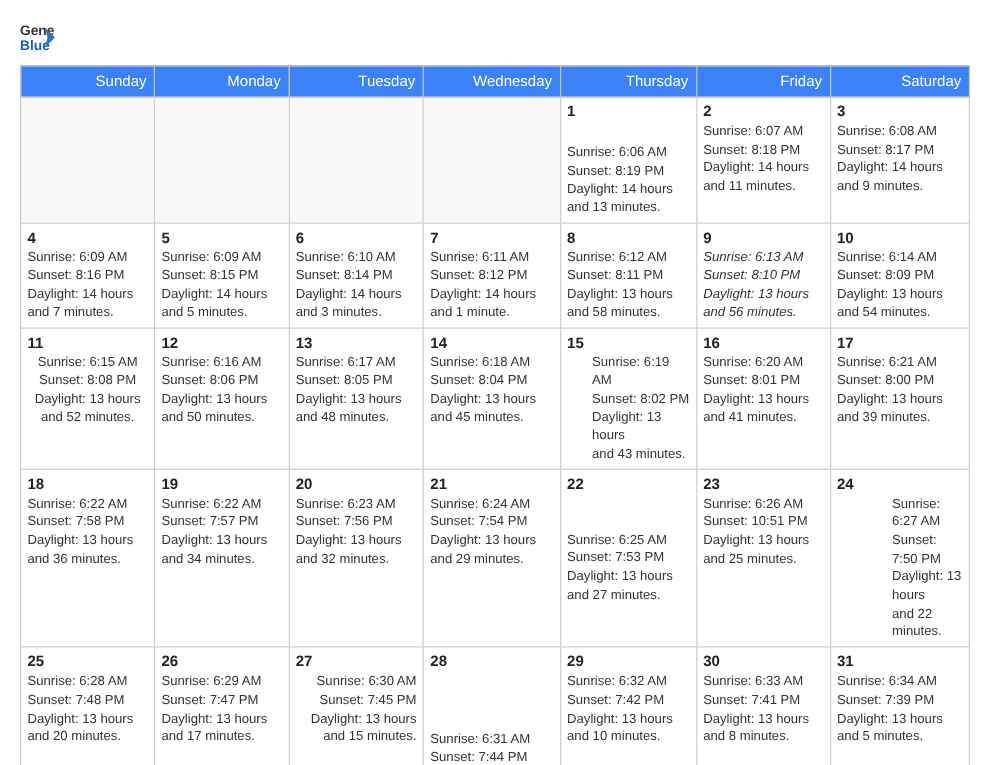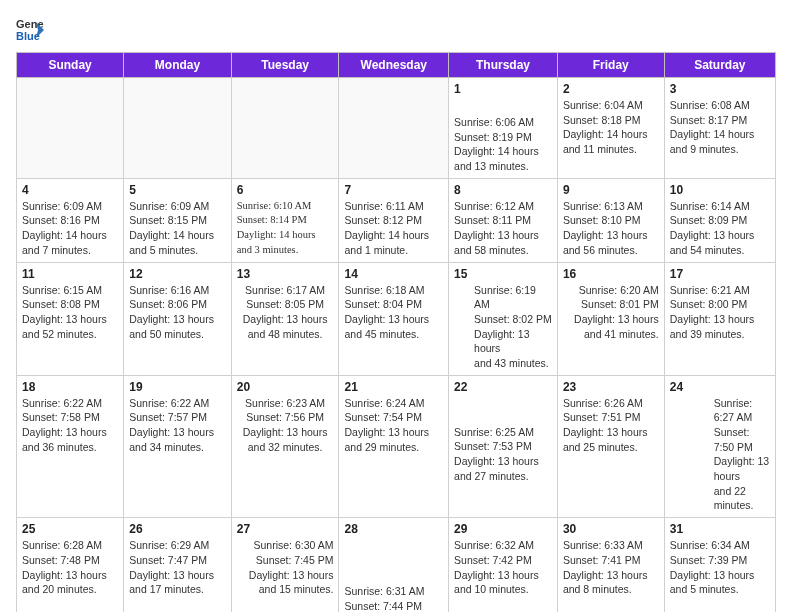--- a/index.html
+++ b/index.html
@@ -36,26 +36,26 @@
     .location {
       font-size: 15px;
       color: #333;
     }
     .calendar {
       width: 100%;
       border-collapse: collapse;
       font-size: 11px;
     }
     .calendar th {
-      background-color: #6d28d9;
+      background-color: #3b82f6;
       color: #fff;
-      text-align: center;
+      text-align: right;
       padding: 5px 6px;
       font-size: 12px;
-      font-weight: bold;
+      font-weight: normal;
       border: 1px solid #c0c0c0;
     }
     .calendar td {
       border: 1px solid #d0d0d0;
       vertical-align: top;
       padding: 4px 5px;
       width: 113px;
       min-height: 80px;
       background: #fff;
     }
@@ -111,21 +111,21 @@
         <td class="empty"></td>
         <td>
           <div class="day-num">1</div>
           <div class="day-info" style="white-space: pre-line; margin-top: 19px;">Sunrise: 6:06 AM
 Sunset: 8:19 PM
 Daylight: 14 hours
 and 13 minutes.</div>
         </td>
         <td>
           <div class="day-num">2</div>
-          <div class="day-info" style="white-space: pre-line;">Sunrise: 6:04 AM
+          <div class="day-info" style="white-space: pre-line;">Sunrise: 6:07 AM
 Sunset: 8:18 PM
 Daylight: 14 hours
 and 11 minutes.</div>
         </td>
         <td>
           <div class="day-num">3</div>
           <div class="day-info" style="white-space: pre-line;">Sunrise: 6:08 AM
 Sunset: 8:17 PM
 Daylight: 14 hours
 and 9 minutes.</div>
@@ -141,93 +141,93 @@
         </td>
         <td>
           <div class="day-num">5</div>
           <div class="day-info" style="white-space: pre-line;">Sunrise: 6:09 AM
 Sunset: 8:15 PM
 Daylight: 14 hours
 and 5 minutes.</div>
         </td>
         <td>
           <div class="day-num">6</div>
-          <div class="day-info" style="white-space: pre-line; font-family: Liberation Serif, serif;">Sunrise: 6:10 AM
+          <div class="day-info" style="white-space: pre-line;">Sunrise: 6:10 AM
 Sunset: 8:14 PM
 Daylight: 14 hours
 and 3 minutes.</div>
         </td>
         <td>
           <div class="day-num">7</div>
           <div class="day-info" style="white-space: pre-line;">Sunrise: 6:11 AM
 Sunset: 8:12 PM
 Daylight: 14 hours
 and 1 minute.</div>
         </td>
         <td>
           <div class="day-num">8</div>
           <div class="day-info" style="white-space: pre-line;">Sunrise: 6:12 AM
 Sunset: 8:11 PM
 Daylight: 13 hours
 and 58 minutes.</div>
         </td>
         <td>
           <div class="day-num">9</div>
-          <div class="day-info" style="white-space: pre-line;">Sunrise: 6:13 AM
+          <div class="day-info" style="white-space: pre-line; font-style: italic;">Sunrise: 6:13 AM
 Sunset: 8:10 PM
 Daylight: 13 hours
 and 56 minutes.</div>
         </td>
         <td>
           <div class="day-num">10</div>
           <div class="day-info" style="white-space: pre-line;">Sunrise: 6:14 AM
 Sunset: 8:09 PM
 Daylight: 13 hours
 and 54 minutes.</div>
         </td>
       </tr>
       <tr>
         <td>
           <div class="day-num">11</div>
-          <div class="day-info" style="white-space: pre-line;">Sunrise: 6:15 AM
+          <div class="day-info" style="white-space: pre-line; text-align: center;">Sunrise: 6:15 AM
 Sunset: 8:08 PM
 Daylight: 13 hours
 and 52 minutes.</div>
         </td>
         <td>
           <div class="day-num">12</div>
           <div class="day-info" style="white-space: pre-line;">Sunrise: 6:16 AM
 Sunset: 8:06 PM
 Daylight: 13 hours
 and 50 minutes.</div>
         </td>
         <td>
           <div class="day-num">13</div>
-          <div class="day-info" style="white-space: pre-line; text-align: center;">Sunrise: 6:17 AM
+          <div class="day-info" style="white-space: pre-line;">Sunrise: 6:17 AM
 Sunset: 8:05 PM
 Daylight: 13 hours
 and 48 minutes.</div>
         </td>
         <td>
           <div class="day-num">14</div>
           <div class="day-info" style="white-space: pre-line;">Sunrise: 6:18 AM
 Sunset: 8:04 PM
 Daylight: 13 hours
 and 45 minutes.</div>
         </td>
         <td>
           <div class="day-num">15</div>
           <div class="day-info" style="white-space: pre-line; margin-left: 20px;">Sunrise: 6:19 AM
 Sunset: 8:02 PM
 Daylight: 13 hours
 and 43 minutes.</div>
         </td>
         <td>
           <div class="day-num">16</div>
-          <div class="day-info" style="white-space: pre-line; text-align: right;">Sunrise: 6:20 AM
+          <div class="day-info" style="white-space: pre-line;">Sunrise: 6:20 AM
 Sunset: 8:01 PM
 Daylight: 13 hours
 and 41 minutes.</div>
         </td>
         <td>
           <div class="day-num">17</div>
           <div class="day-info" style="white-space: pre-line;">Sunrise: 6:21 AM
 Sunset: 8:00 PM
 Daylight: 13 hours
 and 39 minutes.</div>
@@ -243,21 +243,21 @@
         </td>
         <td>
           <div class="day-num">19</div>
           <div class="day-info" style="white-space: pre-line;">Sunrise: 6:22 AM
 Sunset: 7:57 PM
 Daylight: 13 hours
 and 34 minutes.</div>
         </td>
         <td>
           <div class="day-num">20</div>
-          <div class="day-info" style="white-space: pre-line; text-align: center;">Sunrise: 6:23 AM
+          <div class="day-info" style="white-space: pre-line;">Sunrise: 6:23 AM
 Sunset: 7:56 PM
 Daylight: 13 hours
 and 32 minutes.</div>
         </td>
         <td>
           <div class="day-num">21</div>
           <div class="day-info" style="white-space: pre-line;">Sunrise: 6:24 AM
 Sunset: 7:54 PM
 Daylight: 13 hours
 and 29 minutes.</div>
@@ -265,21 +265,21 @@
         <td>
           <div class="day-num">22</div>
           <div class="day-info" style="white-space: pre-line; margin-top: 31px;">Sunrise: 6:25 AM
 Sunset: 7:53 PM
 Daylight: 13 hours
 and 27 minutes.</div>
         </td>
         <td>
           <div class="day-num">23</div>
           <div class="day-info" style="white-space: pre-line;">Sunrise: 6:26 AM
-Sunset: 7:51 PM
+Sunset: 10:51 PM
 Daylight: 13 hours
 and 25 minutes.</div>
         </td>
         <td>
           <div class="day-num">24</div>
           <div class="day-info" style="white-space: pre-line; margin-left: 44px;">Sunrise: 6:27 AM
 Sunset: 7:50 PM
 Daylight: 13 hours
 and 22 minutes.</div>
         </td>

